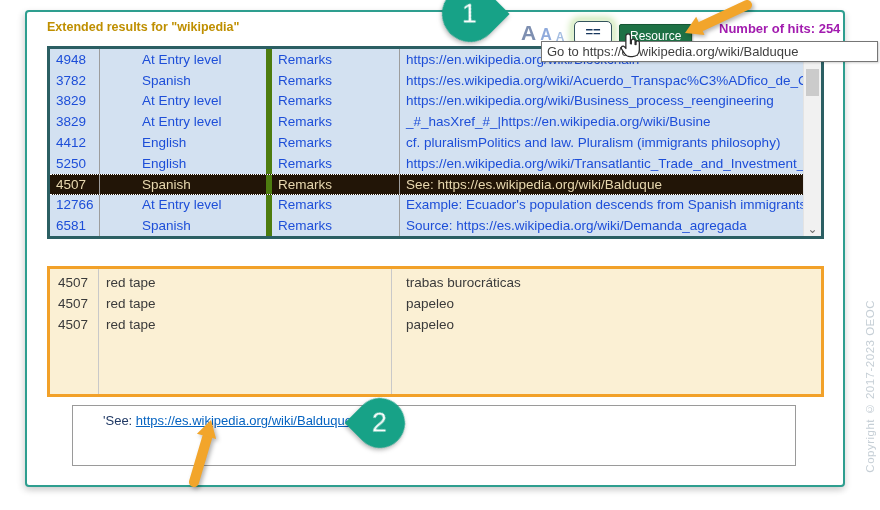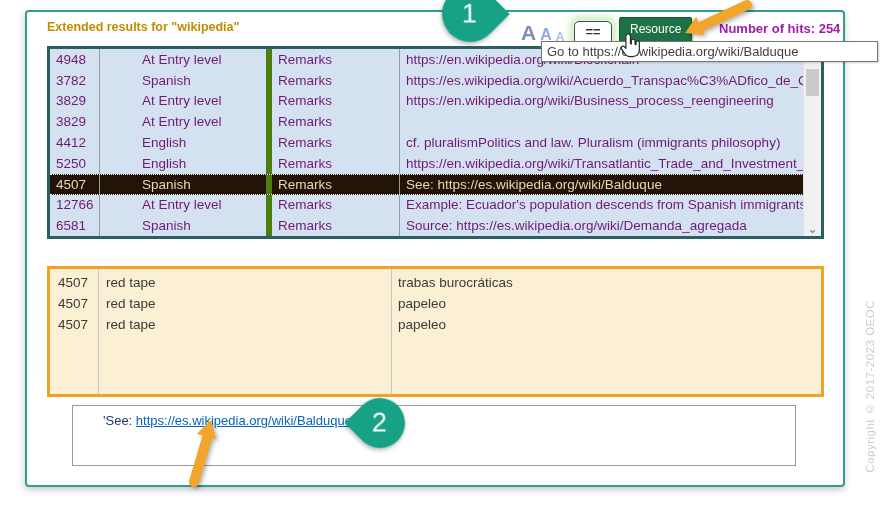--- a/index.html
+++ b/index.html
@@ -22,21 +22,21 @@
   .fa1{font-size:21px;color:#7E8FB1;}
   .fa2{font-size:16px;color:#8FAADC;}
   .fa3{font-size:12px;color:#A5BEE2;}
   .eq-btn{
     position:absolute;left:547px;top:9px;width:38px;height:24px;box-sizing:border-box;
     background:#fff;border:1.6px solid #33535C;border-radius:5px;
     color:#17365D;font-weight:bold;font-size:13px;text-align:center;line-height:20px;
     box-shadow:0 0 2px 2px #e2f2d2,0 0 7px 4px #cfe9b6;
   }
   .res-btn{
-    position:absolute;left:592px;top:5px;padding:4px 10px 5px;background:#1E7145;color:#fff;
+    position:absolute;left:592px;top:12px;padding:4px 10px 5px;background:#1E7145;color:#fff;
     font-size:12px;border-radius:2px;border:1px solid #16573­4;border:1px solid #165734;
     box-shadow:1px 1px 2px rgba(0,0,0,.3);white-space:nowrap;
   }
   .tooltip{
     position:absolute;left:514px;top:29px;width:337px;height:21px;box-sizing:border-box;
     background:#fff;border:1px solid #767676;color:#3F3F3F;font-size:13px;
     padding:2px 5px 0 5px;white-space:nowrap;z-index:15;box-shadow:1px 1px 2px rgba(0,0,0,.18);
   }
   .cursor{position:absolute;left:590px;top:20px;z-index:20;}
 
@@ -48,21 +48,21 @@
   .badge span{transform:rotate(-45deg);color:#fff;font-size:27px;font-weight:400;}
   .badge-1{left:415px;top:-26px;width:56px;height:56px;border-radius:50% 0 50% 50%;transform:rotate(45deg);}
   .badge-2{left:328px;top:386px;width:50px;height:50px;border-radius:50% 50% 50% 0;transform:rotate(45deg);}
 
   
   .results-table{
     position:absolute;left:20px;top:34px;width:777px;height:193px;box-sizing:border-box;
     border:3px solid #2B5F63;background:#D3E1F1;
   }
   .t-body{position:absolute;left:0;top:0;right:17px;bottom:0;overflow:hidden;}
-  .t-row{display:flex;height:20.8px;font-size:13.5px;color:#701a75;box-sizing:border-box;}
+  .t-row{display:flex;height:20.8px;font-size:13.5px;color:#1d4ed8;box-sizing:border-box;}
   .t-row.selected{background:#221507;color:#E8D8AF;border-top:1px dotted #fff;border-bottom:1px dotted #fff;}
   .cell{height:100%;display:flex;align-items:center;padding-left:6px;box-sizing:border-box;overflow:hidden;white-space:nowrap;}
   .c-id{width:50px;border-right:1px solid #9D9D9D;}
   .c-lang{width:136px;border-right:6px solid #4d7c0f;margin-left:36px;}
   .c-field{width:128px;border-right:1px solid #9D9D9D;}
   .c-val{flex:1;}
   .t-scroll{position:absolute;right:0;top:0;bottom:0;width:17px;background:#F1F1F1;border-left:1px solid #E3E3E3;}
   .t-thumb{position:absolute;left:2px;top:20px;width:13px;height:27px;background:#CBCBCB;}
   .t-down{position:absolute;bottom:1px;left:0;width:17px;text-align:center;color:#6e6e6e;font-size:12px;line-height:12px;}
 
@@ -70,21 +70,21 @@
   .term-panel{
     position:absolute;left:20px;top:254px;width:777px;height:131px;box-sizing:border-box;
     border:3px solid #F2A129;background:#FBF0D4;
   }
   .y-div{position:absolute;top:0;bottom:0;width:1px;background:#C9C9C9;}
   .y-div1{left:48px;} .y-div2{left:341px;}
   .y-rows{position:absolute;left:0;top:3px;right:0;}
   .y-row{display:flex;height:21px;align-items:center;font-size:13.5px;color:#3A3A3A;}
   .y-id{width:48px;padding-left:8px;box-sizing:border-box;}
   .y-src{width:293px;padding-left:8px;box-sizing:border-box;}
-  .y-tgt{flex:1;padding-left:7px;}
+  .y-tgt{flex:1;padding-left:15px;}
 
   
   .detail-box{
     position:absolute;left:45px;top:393px;width:724px;height:61px;box-sizing:border-box;
     border:1px solid #9A9A9A;background:#fff;padding:7px 0 0 30px;
     font-size:13px;color:#1F3864;white-space:nowrap;
   }
   .detail-link{color:#0563C1;text-decoration:underline;cursor:pointer;}
 
   
@@ -146,20 +146,21 @@
         <div class="t-row">
           <div class="cell c-id">3829</div>
           <div class="cell c-lang">At Entry level</div>
           <div class="cell c-field">Remarks</div>
           <div class="cell c-val">https://en.wikipedia.org/wiki/Business_process_reengineering</div>
         </div>
         <div class="t-row">
           <div class="cell c-id">3829</div>
           <div class="cell c-lang">At Entry level</div>
           <div class="cell c-field">Remarks</div>
+          <div class="cell c-val">_#_hasXref_#_|https://en.wikipedia.org/wiki/Busine</div>
         </div>
         <div class="t-row">
           <div class="cell c-id">4412</div>
           <div class="cell c-lang">English</div>
           <div class="cell c-field">Remarks</div>
           <div class="cell c-val">cf. pluralismPolitics and law. Pluralism (immigrants philosophy)</div>
         </div>
         <div class="t-row">
           <div class="cell c-id">5250</div>
           <div class="cell c-lang">English</div>

